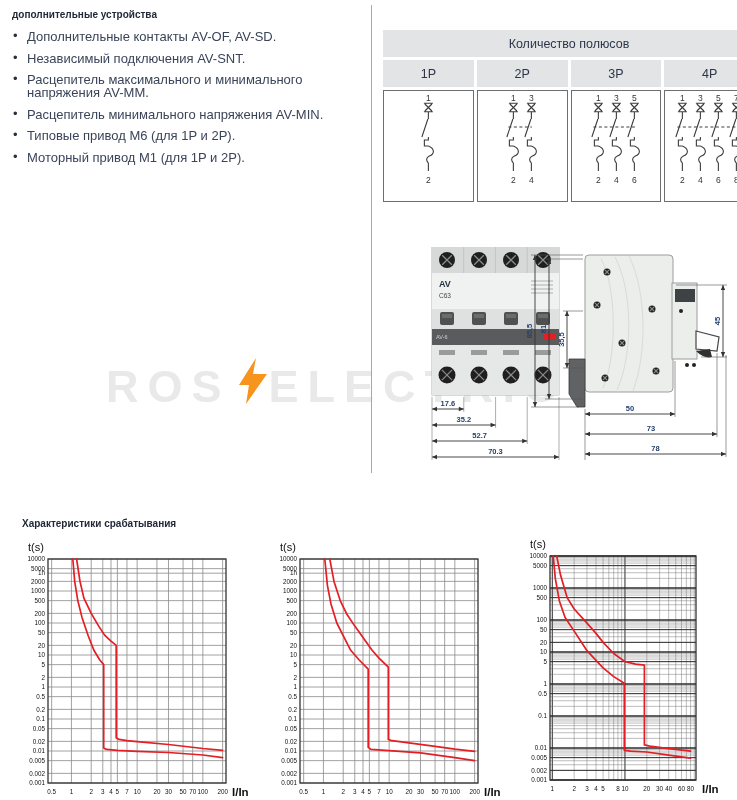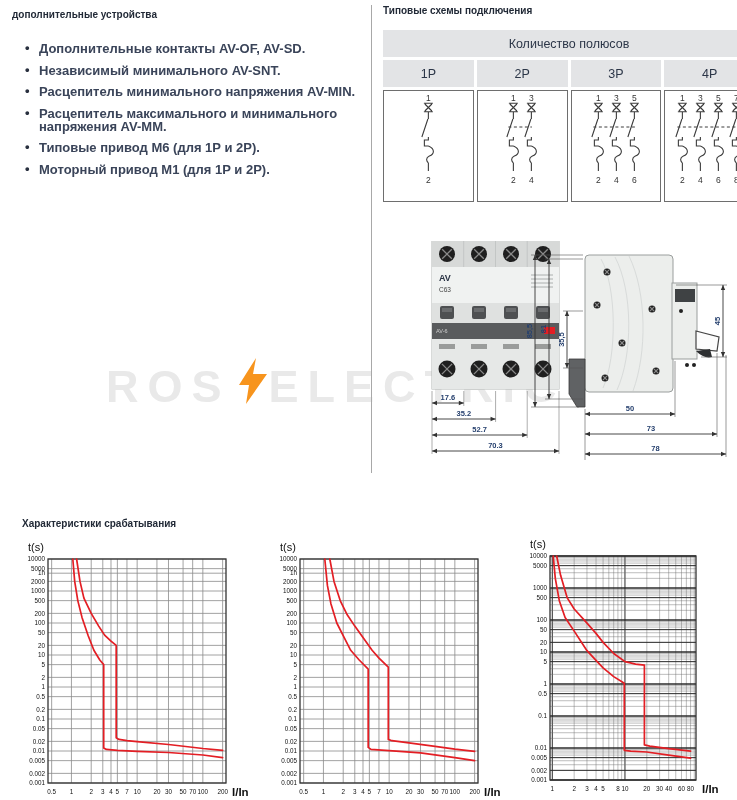--- a/index.html
+++ b/index.html
@@ -1,20 +1,20 @@
 <!DOCTYPE html>
 <html><head>
 <meta charset="utf-8">
 <style>
   html,body{margin:0;padding:0;background:#fff;}
   #page{position:relative;width:737px;height:800px;background:#fff;overflow:hidden;
         font-family:"Liberation Sans",sans-serif;color:#333;}
   .sec-title{position:absolute;font-size:10px;font-weight:bold;color:#222a37;}
   
-  #bullets{position:absolute;left:12px;top:30px;width:356px;margin:12px;padding:0;list-style:none;font-weight:bold;}
+  #bullets{position:absolute;left:12px;top:30px;width:356px;margin:0;padding:0;list-style:none;}
   #bullets li{position:relative;padding-left:15px;margin:0 0 8.5px 0;font-size:13px;color:#3a4459;line-height:1.0;}
   #bullets li::before{content:"•";position:absolute;left:1px;top:-1px;color:#29303f;font-size:13px;}
   
   #divider{position:absolute;left:371px;top:5px;width:1px;height:468px;background:#a8a8a8;}
   
   #schemes-table{position:absolute;left:383px;top:30px;width:372px;display:grid;
                  grid-template-columns:repeat(4,1fr);gap:3px;}
   .th{background:#e3e4e6;color:#2c3648;font-size:12.5px;text-align:center;padding:7px 0 6px 0;}
   .th-top{grid-column:1/-1;}
   .diagram-cell{background:#fff;border:1px solid #6e6e6e;height:110px;}
@@ -42,30 +42,29 @@
       <svg width="28" height="46" viewBox="0 0 28 46">
           <polygon points="17,0 0,27 10,27 7,46 28,16 14,16" fill="#f7941d"></polygon>
         </svg>
     </span>
     <span>ELECTRIC</span>
   </div>
 
   <div class="sec-title z1" style="left:12px;top:9px;">дополнительные устройства</div>
   <ul id="bullets" class="z1">
       <li>Дополнительные  контакты AV-OF, AV-SD.</li>
-      <li>Независимый минимального  AV-SNT.</li>
+      <li>Независимый подключения  AV-SNT.</li>
+      <li>Расцепитель максимального и минимального напряжения AV-MM.</li>
       <li>Расцепитель минимального напряжения AV-MIN.</li>
-      <li>Расцепитель максимального и минимального напряжения AV-MM.</li>
       <li>Типовые привод М6 (для 1P и 2P).</li>
       <li>Моторный привод М1 (для 1P и 2P).</li>
     </ul>
 
   <div id="divider" class="z1"></div>
 
-  <div class="sec-title z1" style="left:383px;top:5px;">Типовые схемы подключения</div>
   <div id="schemes-table" class="z1">
     <div class="th th-top">Количество полюсов</div>
   <div class="th">1P</div>
       <div class="th">2P</div>
       <div class="th">3P</div>
       <div class="th">4P</div>
       <div class="diagram-cell">
         <svg viewBox="0 0 84 110" preserveAspectRatio="xMidYMid meet">
           <text x="42" y="9.5" font-size="8.5" fill="#333" text-anchor="middle">1</text>
           <path d="M38.5 13 L45.5 20 M45.5 13 L38.5 20 M37.5 12.3 H46.5 M37.5 20.7 H46.5 M42 21 V28 M41.5 28 L35.5 46 M42 46 V49 H38 V55 H42 M42 55 C 49 58 48 63 43 65 C 39 67 40 70 42 72 M42 72 V80" fill="none" stroke="#3c3c3c" stroke-width="1.1"></path>
@@ -109,21 +108,21 @@
           <path d="M47.5 13 L54.5 20 M54.5 13 L47.5 20 M46.5 12.3 H55.5 M46.5 20.7 H55.5 M51 21 V28 M50.5 28 L44.5 46 M51 46 V49 H47 V55 H51 M51 55 C 58 58 57 63 52 65 C 48 67 49 70 51 72 M51 72 V80" fill="none" stroke="#3c3c3c" stroke-width="1.1"></path>
           <text x="51" y="92" font-size="8.5" fill="#333" text-anchor="middle">6</text>
           <text x="69" y="9.5" font-size="8.5" fill="#333" text-anchor="middle">7</text>
           <path d="M65.5 13 L72.5 20 M72.5 13 L65.5 20 M64.5 12.3 H73.5 M64.5 20.7 H73.5 M69 21 V28 M68.5 28 L62.5 46 M69 46 V49 H65 V55 H69 M69 55 C 76 58 75 63 70 65 C 66 67 67 70 69 72 M69 72 V80" fill="none" stroke="#3c3c3c" stroke-width="1.1"></path>
           <text x="69" y="92" font-size="8.5" fill="#333" text-anchor="middle">8</text>
           <line x1="10" y1="36" x2="69.5" y2="36" stroke="#3c3c3c" stroke-width="1" stroke-dasharray="3 2.5"></line>
         </svg>
       </div>
     </div>
 
-  <div class="drawing z1" id="front-view" style="left:383px;top:241px;padding-left:48px;">
+  <div class="drawing z1" id="front-view" style="left:383px;top:247px;padding-left:48px;">
       <svg width="132" height="220" viewBox="0 0 132 220">
         <rect x="1" y="0" width="127" height="148" fill="#e9ebea" stroke="#b2b5b4" stroke-width="1"></rect>
         <rect x="1" y="0" width="127" height="26" fill="#d7d9d8"></rect>
         <circle cx="16" cy="13" r="8" fill="#1f1f1f"></circle>
         <line x1="11.2" y1="8.2" x2="20.8" y2="17.8" stroke="#8a8a8a" stroke-width="1.3"></line>
         <line x1="20.8" y1="8.2" x2="11.2" y2="17.8" stroke="#8a8a8a" stroke-width="1.3"></line>
         <circle cx="48" cy="13" r="8" fill="#1f1f1f"></circle>
         <line x1="43.2" y1="8.2" x2="52.8" y2="17.8" stroke="#8a8a8a" stroke-width="1.3"></line>
         <line x1="52.8" y1="8.2" x2="43.2" y2="17.8" stroke="#8a8a8a" stroke-width="1.3"></line>
         <circle cx="80" cy="13" r="8" fill="#1f1f1f"></circle>

